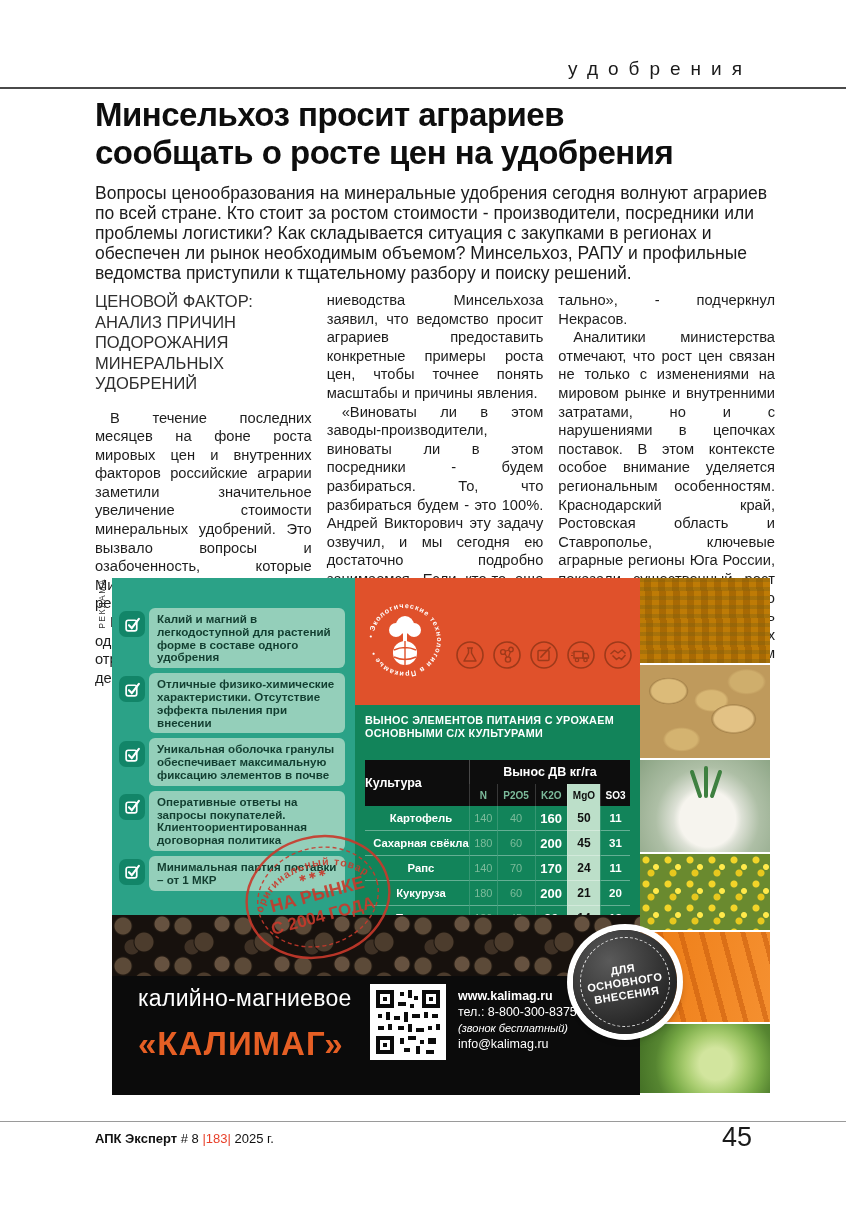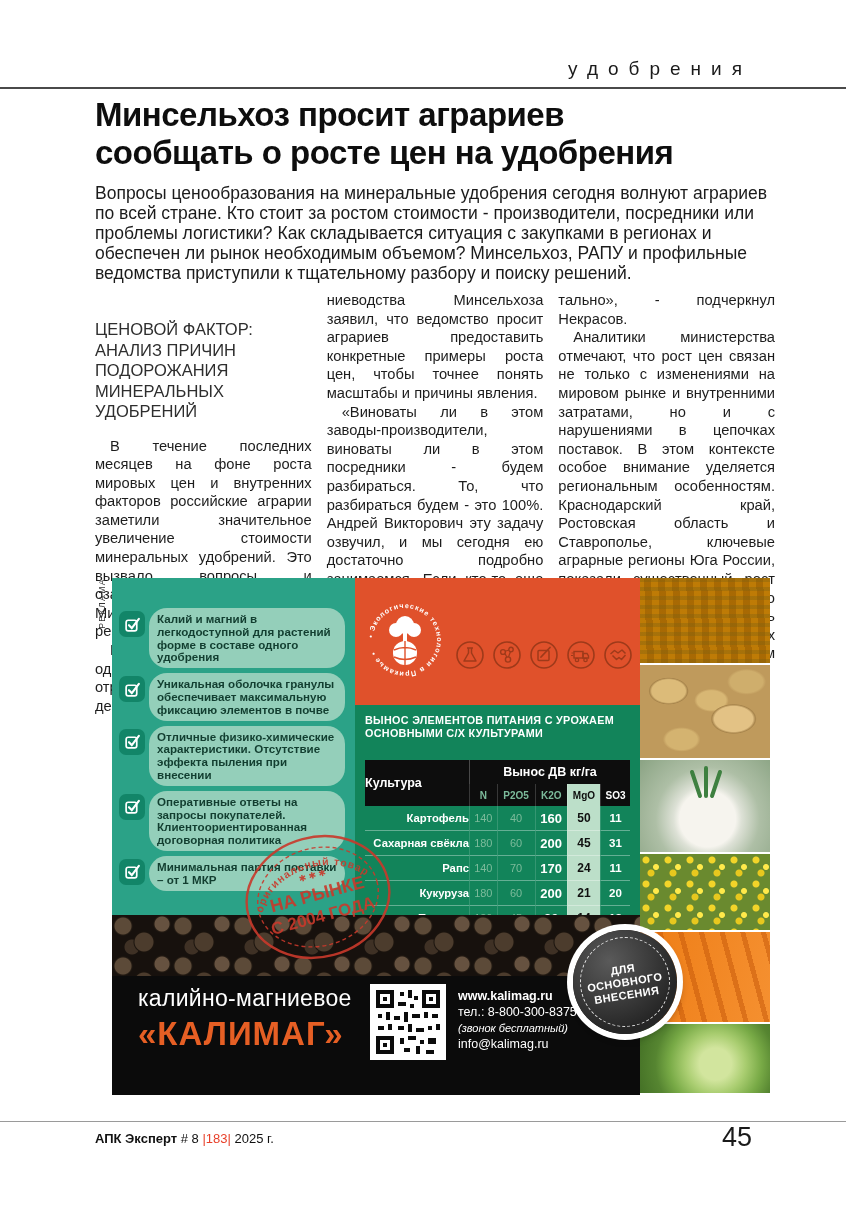--- a/index.html
+++ b/index.html
@@ -8,67 +8,67 @@
 
   
   .section-label { position:absolute; top:58px; right:94px; font-size:19px; letter-spacing:10px; color:#1a1a1a; }
   .header-rule { position:absolute; top:87px; left:0; width:846px; border-top:2px solid #4a4a4a; }
 
   
   .title { position:absolute; left:95px; top:96px; width:700px; font-size:33px; line-height:38px; font-weight:bold; letter-spacing:-0.5px; color:#0e0e0e; }
   .lead { position:absolute; left:95px; top:183px; width:680px; font-size:17.5px; line-height:20px; color:#1b1b1b; }
   .columns { position:absolute; left:95px; top:291px; width:680px; height:286px; display:flex; gap:15px; }
   .col { flex:1; font-size:14.7px; line-height:18.6px; color:#1d1d1d; text-align:justify; }
-  .subhead { font-size:16.5px; line-height:20.5px; font-weight:normal; color:#2e2e2e; margin-bottom:15px; text-align:left;margin-top:28px; }
+  .subhead { font-size:16.5px; line-height:20.5px; font-weight:normal; color:#2e2e2e; margin-bottom:15px; text-align:left; }
   .col p { margin:0; }
   .col p.indent { text-indent:15px; }
 
   
   .ad { position:absolute; left:112px; top:578px; width:658px; height:517px; }
   .reklama { position:absolute; left:-15px; top:0; writing-mode:vertical-rl; transform:rotate(180deg); font-size:8.5px; letter-spacing:1.5px; color:#333; }
 
   .ad-left { position:absolute; left:0; top:0; width:243px; height:337px; background:#2ba287; padding:30px 10px 0 7px; overflow:hidden; }
   .feature { display:flex; align-items:flex-start; margin-bottom:5px; }
   .feature-check { flex:0 0 26px; height:26px; background:#128568; border-radius:7px; display:flex; align-items:center; justify-content:center; margin-top:3px; }
-  .feature-text { margin-left:4px; background:#94cfba; border-radius:18px; padding:5px 8px 4px; font-size:11.6px; line-height:12.8px; font-weight:bold; color:#123e30; flex:1; }
+  .feature-text { margin-left:4px; background:#94cfba; border-radius:6px; padding:5px 8px 4px; font-size:11.6px; line-height:12.8px; font-weight:bold; color:#123e30; flex:1; }
 
   .ad-orange { position:absolute; left:243px; top:0; width:285px; height:127px; background:#e0512b; }
   .eco-logo { position:absolute; left:10px; top:22px; width:80px; height:80px; }
   .orange-icons { position:absolute; left:100px; top:62px; display:flex; gap:7px; }
   .oicon { width:30px; height:30px; }
 
   .ad-table { position:absolute; left:243px; top:127px; width:285px; height:210px; background:#12845a; padding:9px 10px 0; }
   .table-title { font-size:10.8px; line-height:13px; font-weight:bold; color:#ffffff; letter-spacing:.3px; margin-bottom:20px; }
   table.nutrients { width:100%; border-collapse:separate; border-spacing:0; }
   .nutrients th, .nutrients td { padding:0; }
   .th-culture { background:#0d0d0d; color:#fff; font-size:12.5px; text-align:left; padding-left:8px; width:104px; }
   .th-group { background:#0d0d0d; color:#fff; font-size:12.5px; height:24px; text-align:center; border-left:1px solid rgba(255,255,255,.25); }
   .sub th { background:#0d0d0d; font-size:10px; height:22px; text-align:center; font-weight:bold; border-left:1px solid rgba(255,255,255,.18); }
   .th-n, .th-p, .th-k { color:#7cbb9b; }
   .th-mgo { background:#bcdfc9 !important; color:#0d0d0d; }
   .th-so3 { color:#ffffff; }
   .nutrients tbody td { height:25px; border-bottom:1px solid rgba(255,255,255,.35); }
-  td.c { color:#ffffff; font-weight:bold; font-size:11.3px; text-align:right; padding-left:8px; }
+  td.c { color:#ffffff; font-weight:bold; font-size:11.3px; text-align:center; padding-left:8px; }
   td.v { text-align:center; font-size:11px; color:#7cbb9b; border-left:1px solid rgba(255,255,255,.15); }
   td.k { color:#ffffff; font-size:13px; font-weight:bold; }
   td.mgo { background:#bcdfc9; color:#101010; font-weight:bold; font-size:12px; }
   td.so3 { color:#ffffff; font-size:11.5px; font-weight:bold;margin-left:16px; }
 
   .ad-granules { position:absolute; left:0; top:337px; width:528px; height:61px;
     background-color:#17110d;
     background-image:
       radial-gradient(circle at 11px 11px, #5c4a38 0 8px, #241b13 9px, transparent 10px),
       radial-gradient(circle at 32px 27px, #4c3c2d 0 9px, #1a130d 10px, transparent 11px),
       radial-gradient(circle at 50px 9px, #665240 0 7px, #241b13 8px, transparent 9px),
       radial-gradient(circle at 20px 32px, #3f3125 0 7px, transparent 8px);
     background-size:60px 40px; }
   .ad-black { position:absolute; left:0; top:398px; width:528px; height:119px; background:#0b0b0b; }
   .product { position:absolute; left:26px; top:9px; color:#fff; }
   .product-l1, .product-l2 { font-size:23px; line-height:27px; letter-spacing:.3px; }
-  .product-name { font-size:33px; line-height:40px; font-weight:bold; letter-spacing:1px; color:#e65f24; margin-top:2px; }
+  .product-name { font-size:33px; line-height:40px; font-weight:bold; letter-spacing:1px; color:#e65f24; margin-top:12px; }
   .qr { position:absolute; left:258px; top:8px; width:76px; height:76px; }
   .contacts { position:absolute; left:346px; top:12px; color:#fff; font-size:12.5px; line-height:16px; }
   .contacts .site { font-weight:bold; }
   .contacts .note { font-style:italic; font-size:11px; }
 
   
   .photos { position:absolute; left:528px; top:0; width:130px; height:517px; }
   .photo { width:130px; position:relative; overflow:hidden; }
   .photo + .photo { border-top:2px solid #ffffff; }
   .ph-corn { height:85px; background:repeating-linear-gradient(88deg,#e5bb30 0 7px,#caa01d 7px 14px),#d4a81f;
@@ -152,30 +152,30 @@
           </span>
         <span class="feature-text">Калий и магний в легкодоступной для растений форме в составе одного удобрения</span>
       </div>
       <div class="feature">
         <span class="feature-check">
             <svg width="17" height="17" viewBox="0 0 24 24">
               <rect x="3" y="6" width="15" height="15" rx="3" fill="none" stroke="#fff" stroke-width="2.4"></rect>
               <path d="M7 13 l4 4 L21 4" fill="none" stroke="#fff" stroke-width="3" stroke-linecap="round"></path>
             </svg>
           </span>
-        <span class="feature-text">Уникальная оболочка гранулы обеспечивает максимальную фиксацию элементов в почве</span>
+        <span class="feature-text">Отличные физико-химические характеристики. Отсутствие эффекта пыления при внесении</span>
       </div>
       <div class="feature">
         <span class="feature-check">
             <svg width="17" height="17" viewBox="0 0 24 24">
               <rect x="3" y="6" width="15" height="15" rx="3" fill="none" stroke="#fff" stroke-width="2.4"></rect>
               <path d="M7 13 l4 4 L21 4" fill="none" stroke="#fff" stroke-width="3" stroke-linecap="round"></path>
             </svg>
           </span>
-        <span class="feature-text">Отличные физико-химические характеристики. Отсутствие эффекта пыления при внесении</span>
+        <span class="feature-text">Уникальная оболочка гранулы обеспечивает максимальную фиксацию элементов в почве</span>
       </div>
       <div class="feature">
         <span class="feature-check">
             <svg width="17" height="17" viewBox="0 0 24 24">
               <rect x="3" y="6" width="15" height="15" rx="3" fill="none" stroke="#fff" stroke-width="2.4"></rect>
               <path d="M7 13 l4 4 L21 4" fill="none" stroke="#fff" stroke-width="3" stroke-linecap="round"></path>
             </svg>
           </span>
         <span class="feature-text">Оперативные ответы на запросы покупателей. Клиентоориентированная договорная политика</span>
       </div>

